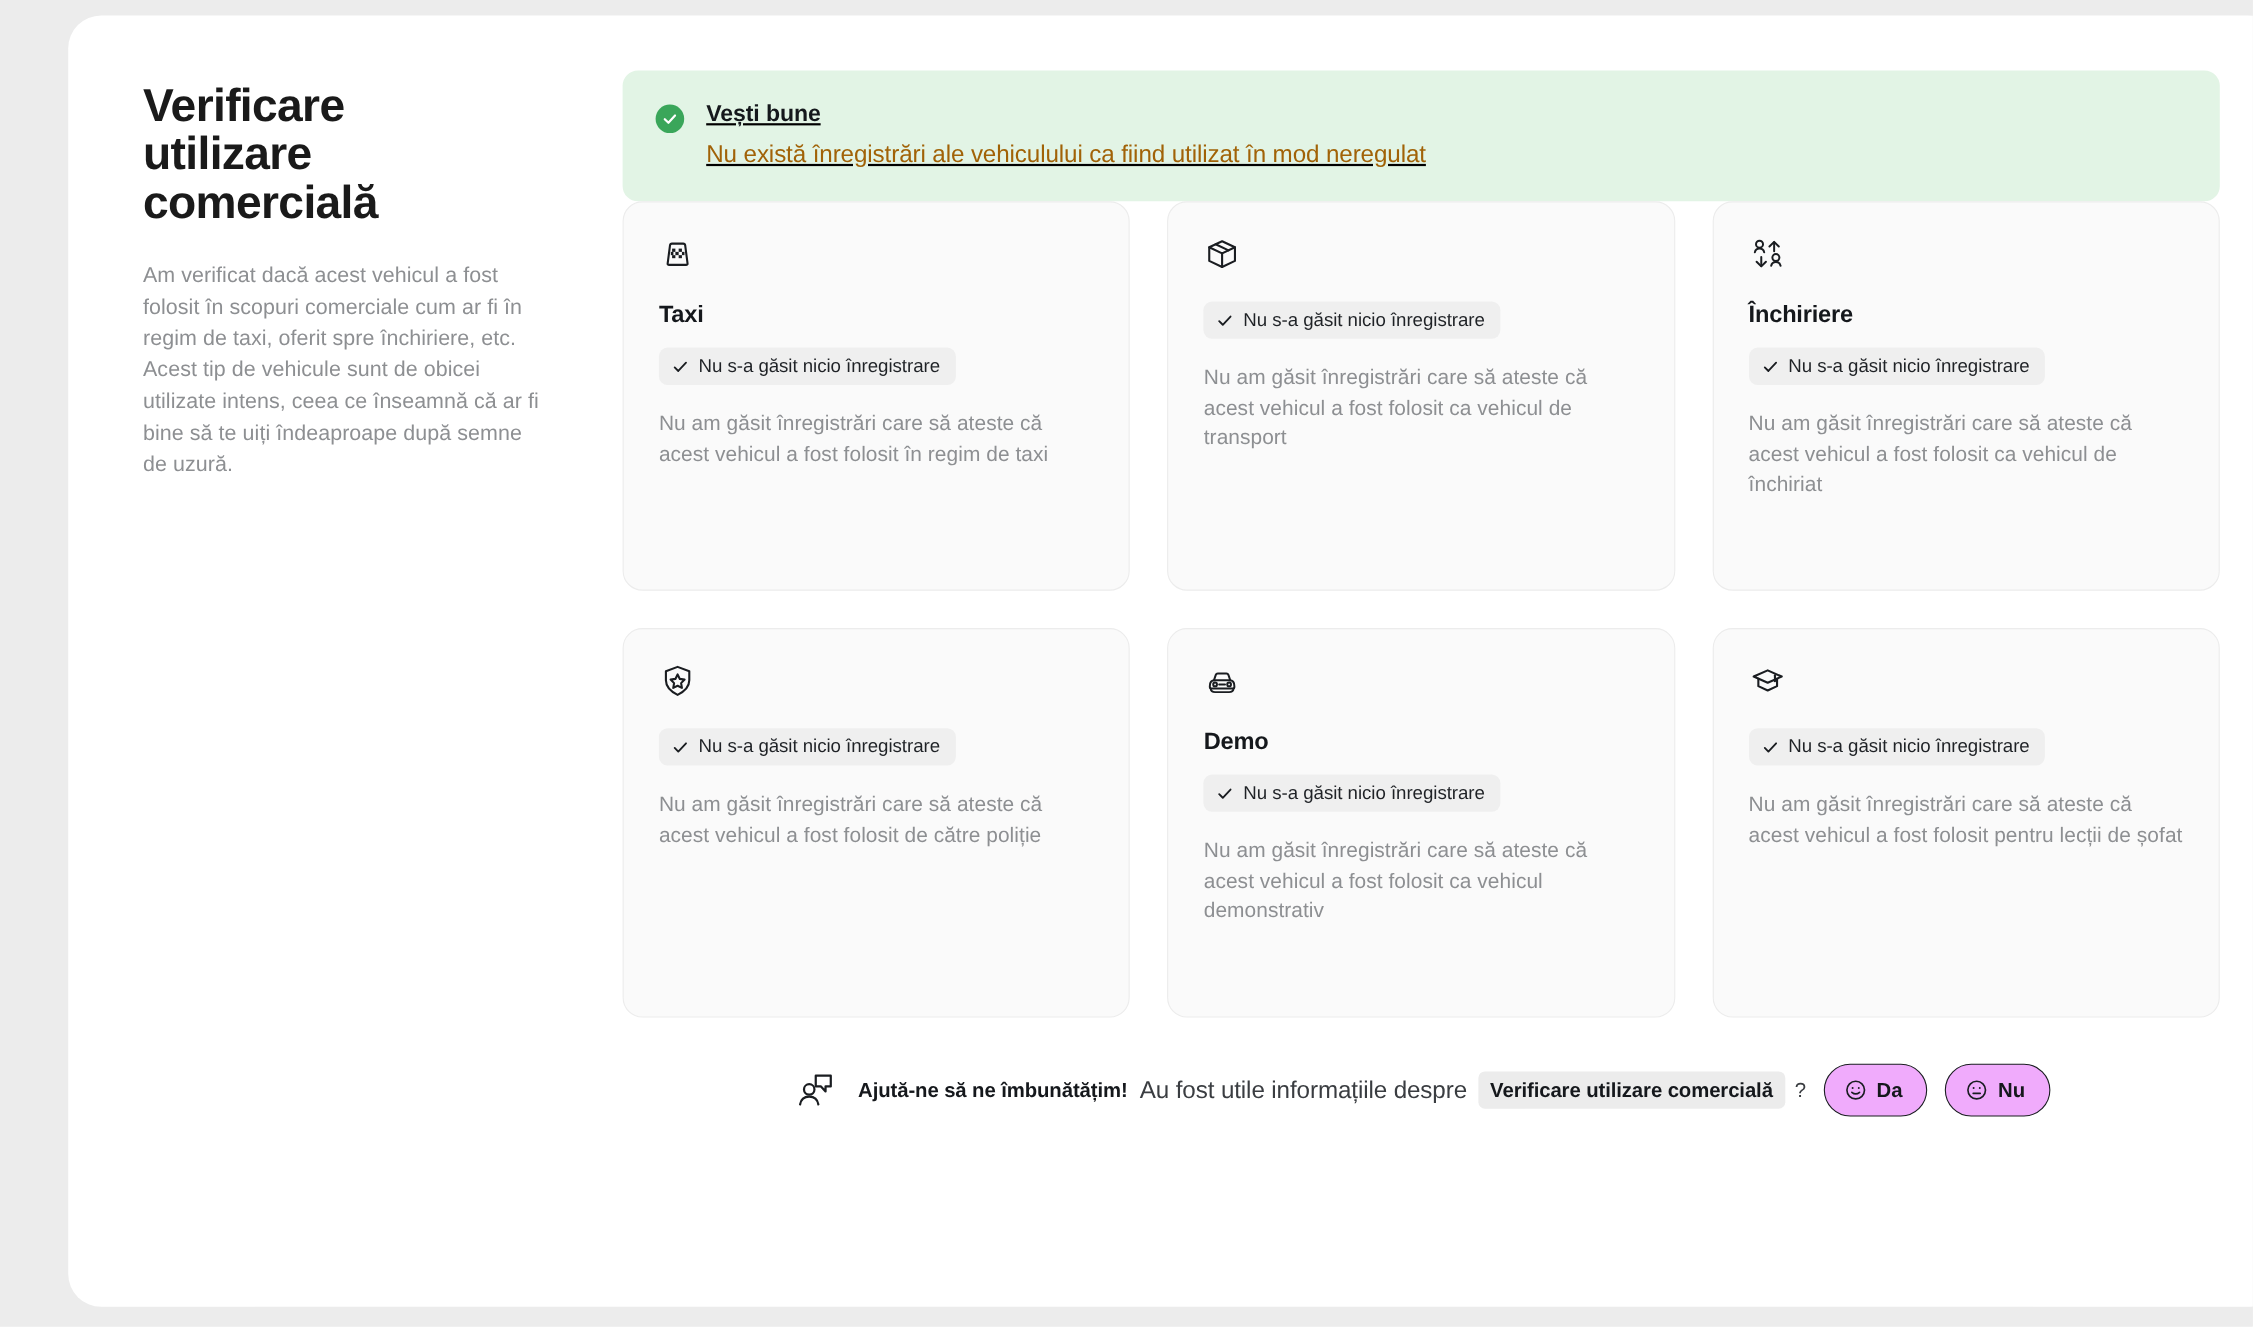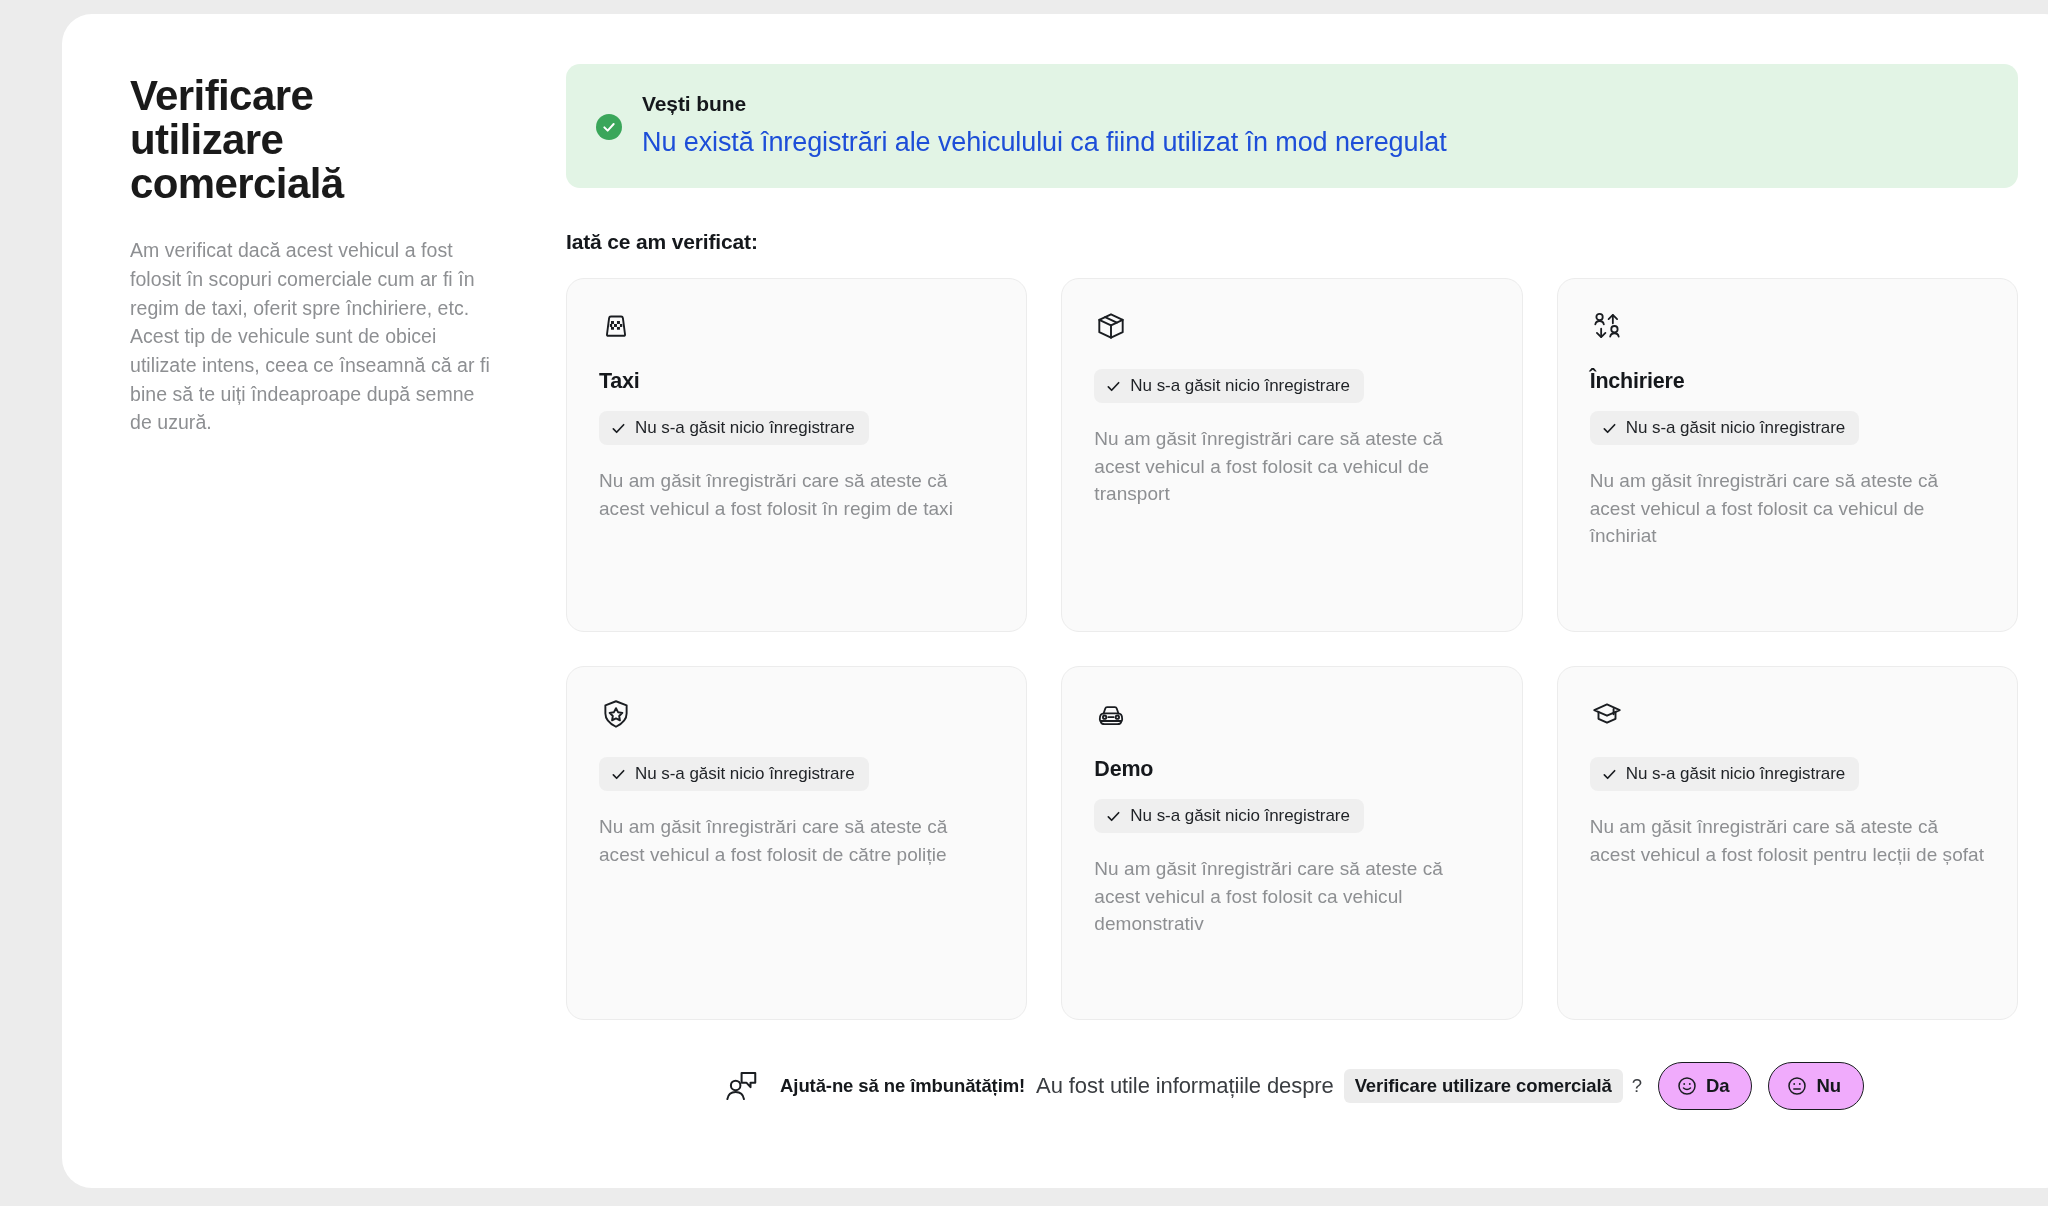--- a/index.html
+++ b/index.html
@@ -66,22 +66,23 @@
     flex-direction: column;
   }
 
   
   .banner {
     background: #e2f4e5;
     border-radius: 14px;
     padding: 28px 30px 30px 30px;
     display: flex;
     flex-direction: row;
-    align-items: center;
+    align-items: flex-start;
     gap: 20px;
+    text-decoration: underline;
   }
 
   .banner-icon {
     flex: 0 0 auto;
     margin-top: 3px;
     width: 26px;
     height: 26px;
   }
 
   .banner-icon .circle {
@@ -97,23 +98,23 @@
   .banner-text { display: flex; flex-direction: column; gap: 11px; }
 
   .banner-title {
     font-size: 21px;
     font-weight: 700;
     color: #15181c;
     letter-spacing: -0.1px;
   }
 
   .banner-sub {
-    font-size: 27px;
+    font-size: 22px;
     font-weight: 400;
-    color: #1d4ed8;
+    color: #a16207;
     letter-spacing: -0.1px;
   }
 
   
   .section-heading {
     margin-top: 42px;
     margin-bottom: 24px;
     font-size: 21px;
     font-weight: 700;
     color: #15181c;
@@ -279,21 +280,20 @@
               <polyline points="5,12.5 10,17.5 19,7.5"></polyline>
             </svg>
           </div>
         </div>
         <div class="banner-text">
           <div class="banner-title">Vești bune</div>
           <div class="banner-sub">Nu există înregistrări ale vehiculului ca fiind utilizat în mod neregulat</div>
         </div>
       </div>
 
-      <div class="section-heading">Iată ce am verificat:</div>
 
       <div class="card-grid">
 
         <div class="card">
           <div class="card-icon">
             <svg viewBox="0 0 32 32" fill="none" stroke="#1a1d21" stroke-width="1.8" stroke-linejoin="round">
               <path d="M7.5 24 L9.5 8.5 Q9.7 7 11.2 7 L20.8 7 Q22.3 7 22.5 8.5 L24.5 24 Q24.6 25.2 23.3 25.2 L8.7 25.2 Q7.4 25.2 7.5 24 Z"></path>
               <g fill="#1a1d21" stroke="none">
                 <rect x="11.3" y="11.3" width="2.8" height="2.8"></rect>
                 <rect x="16.9" y="11.3" width="2.8" height="2.8"></rect>

